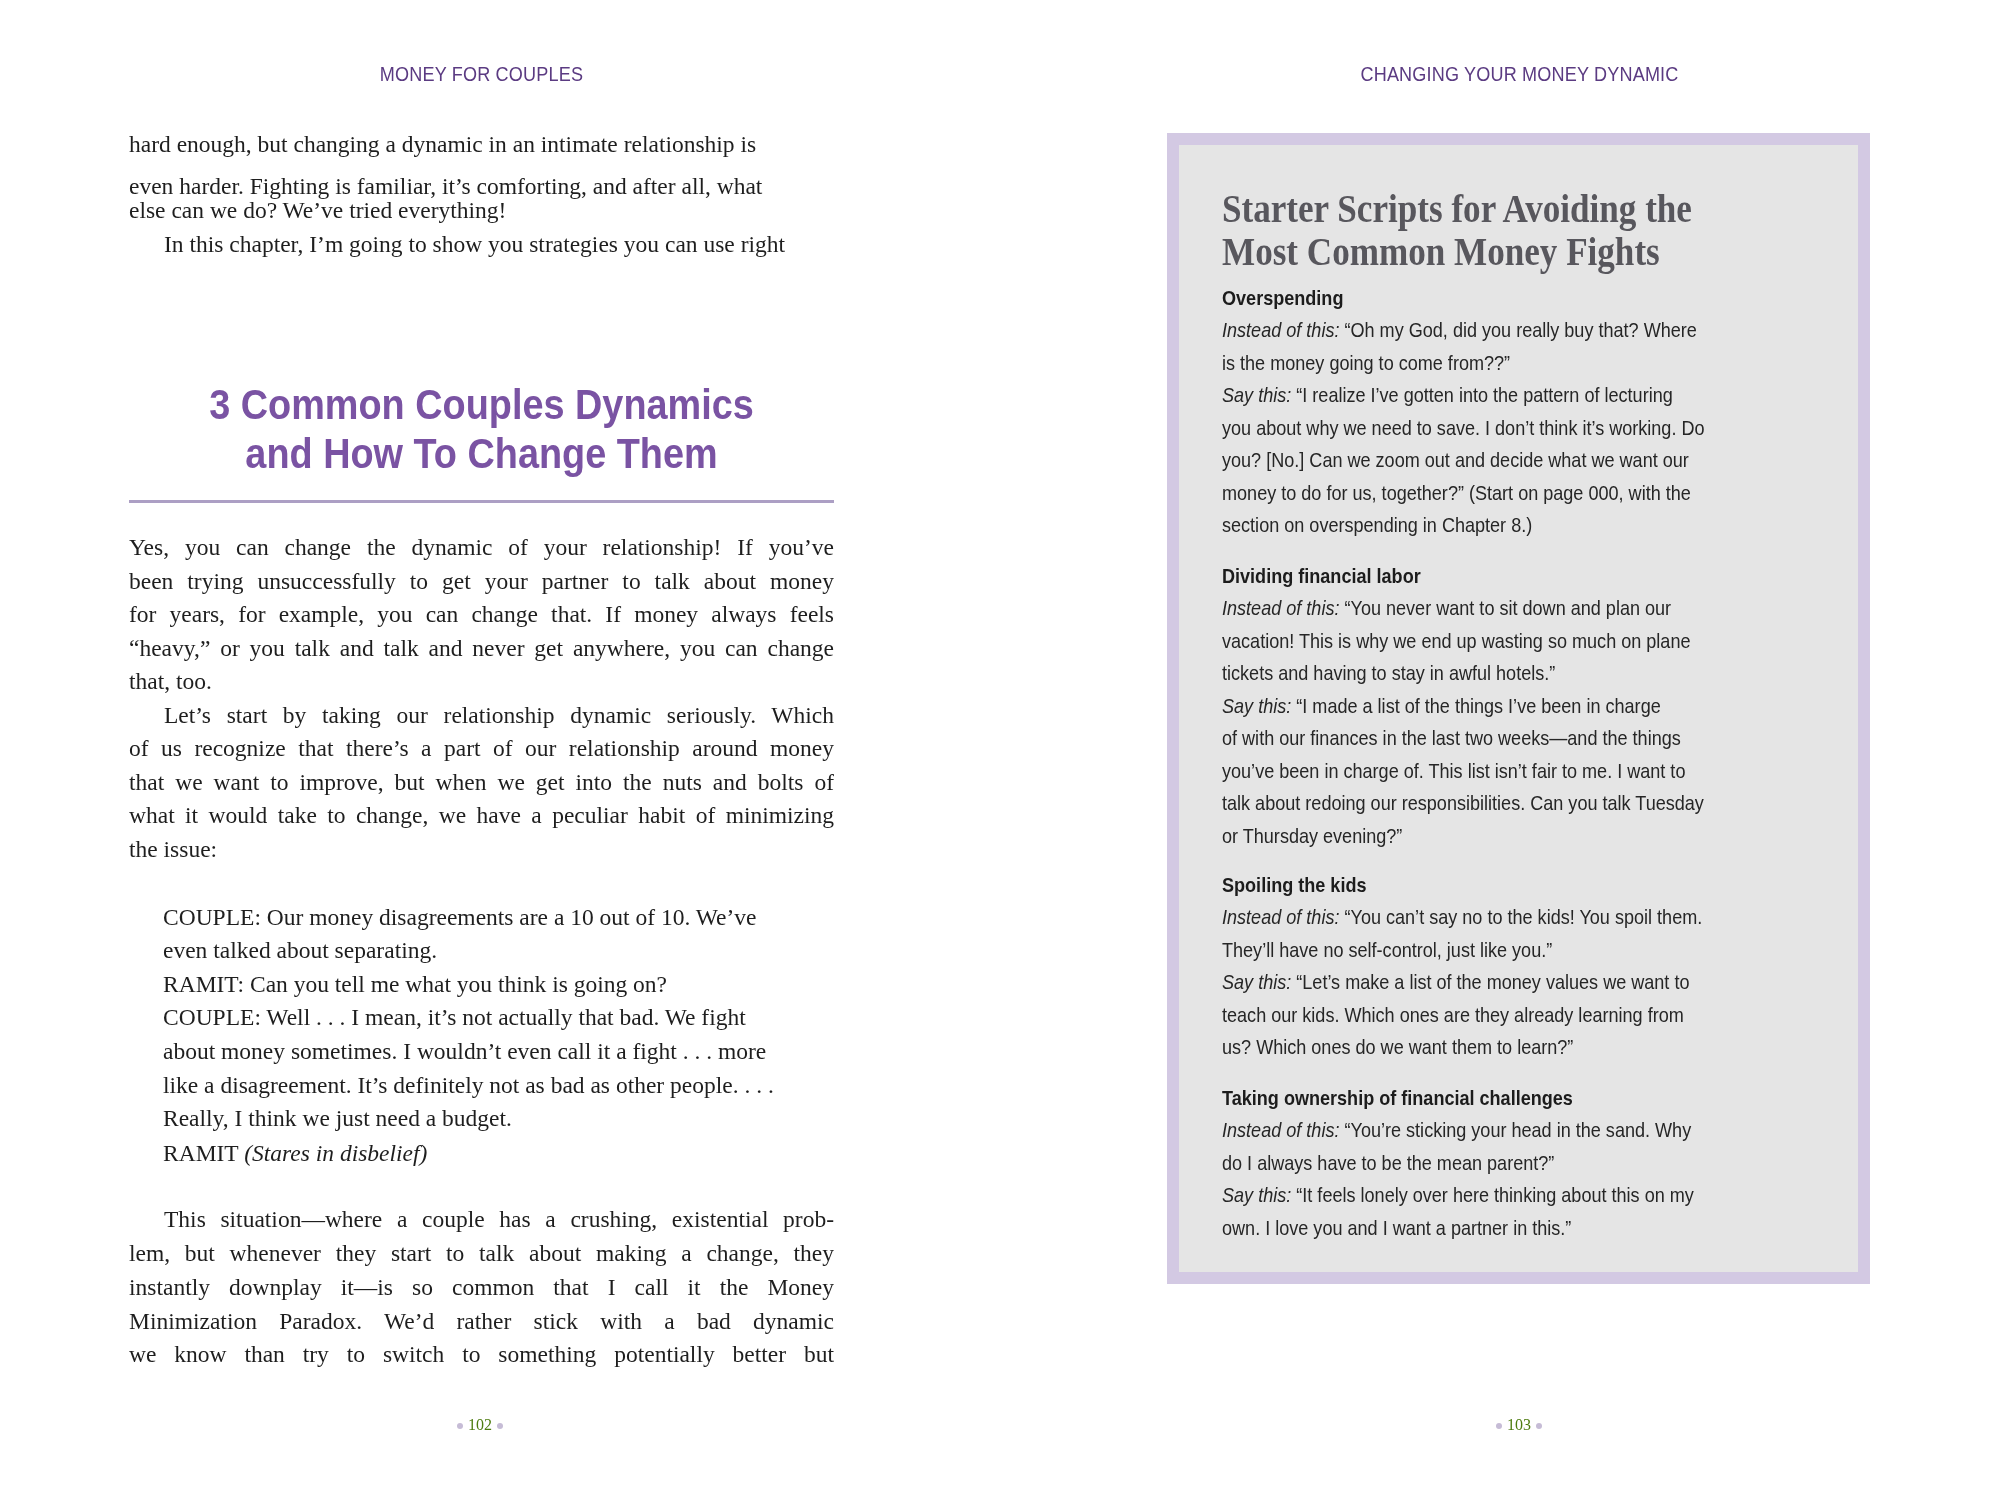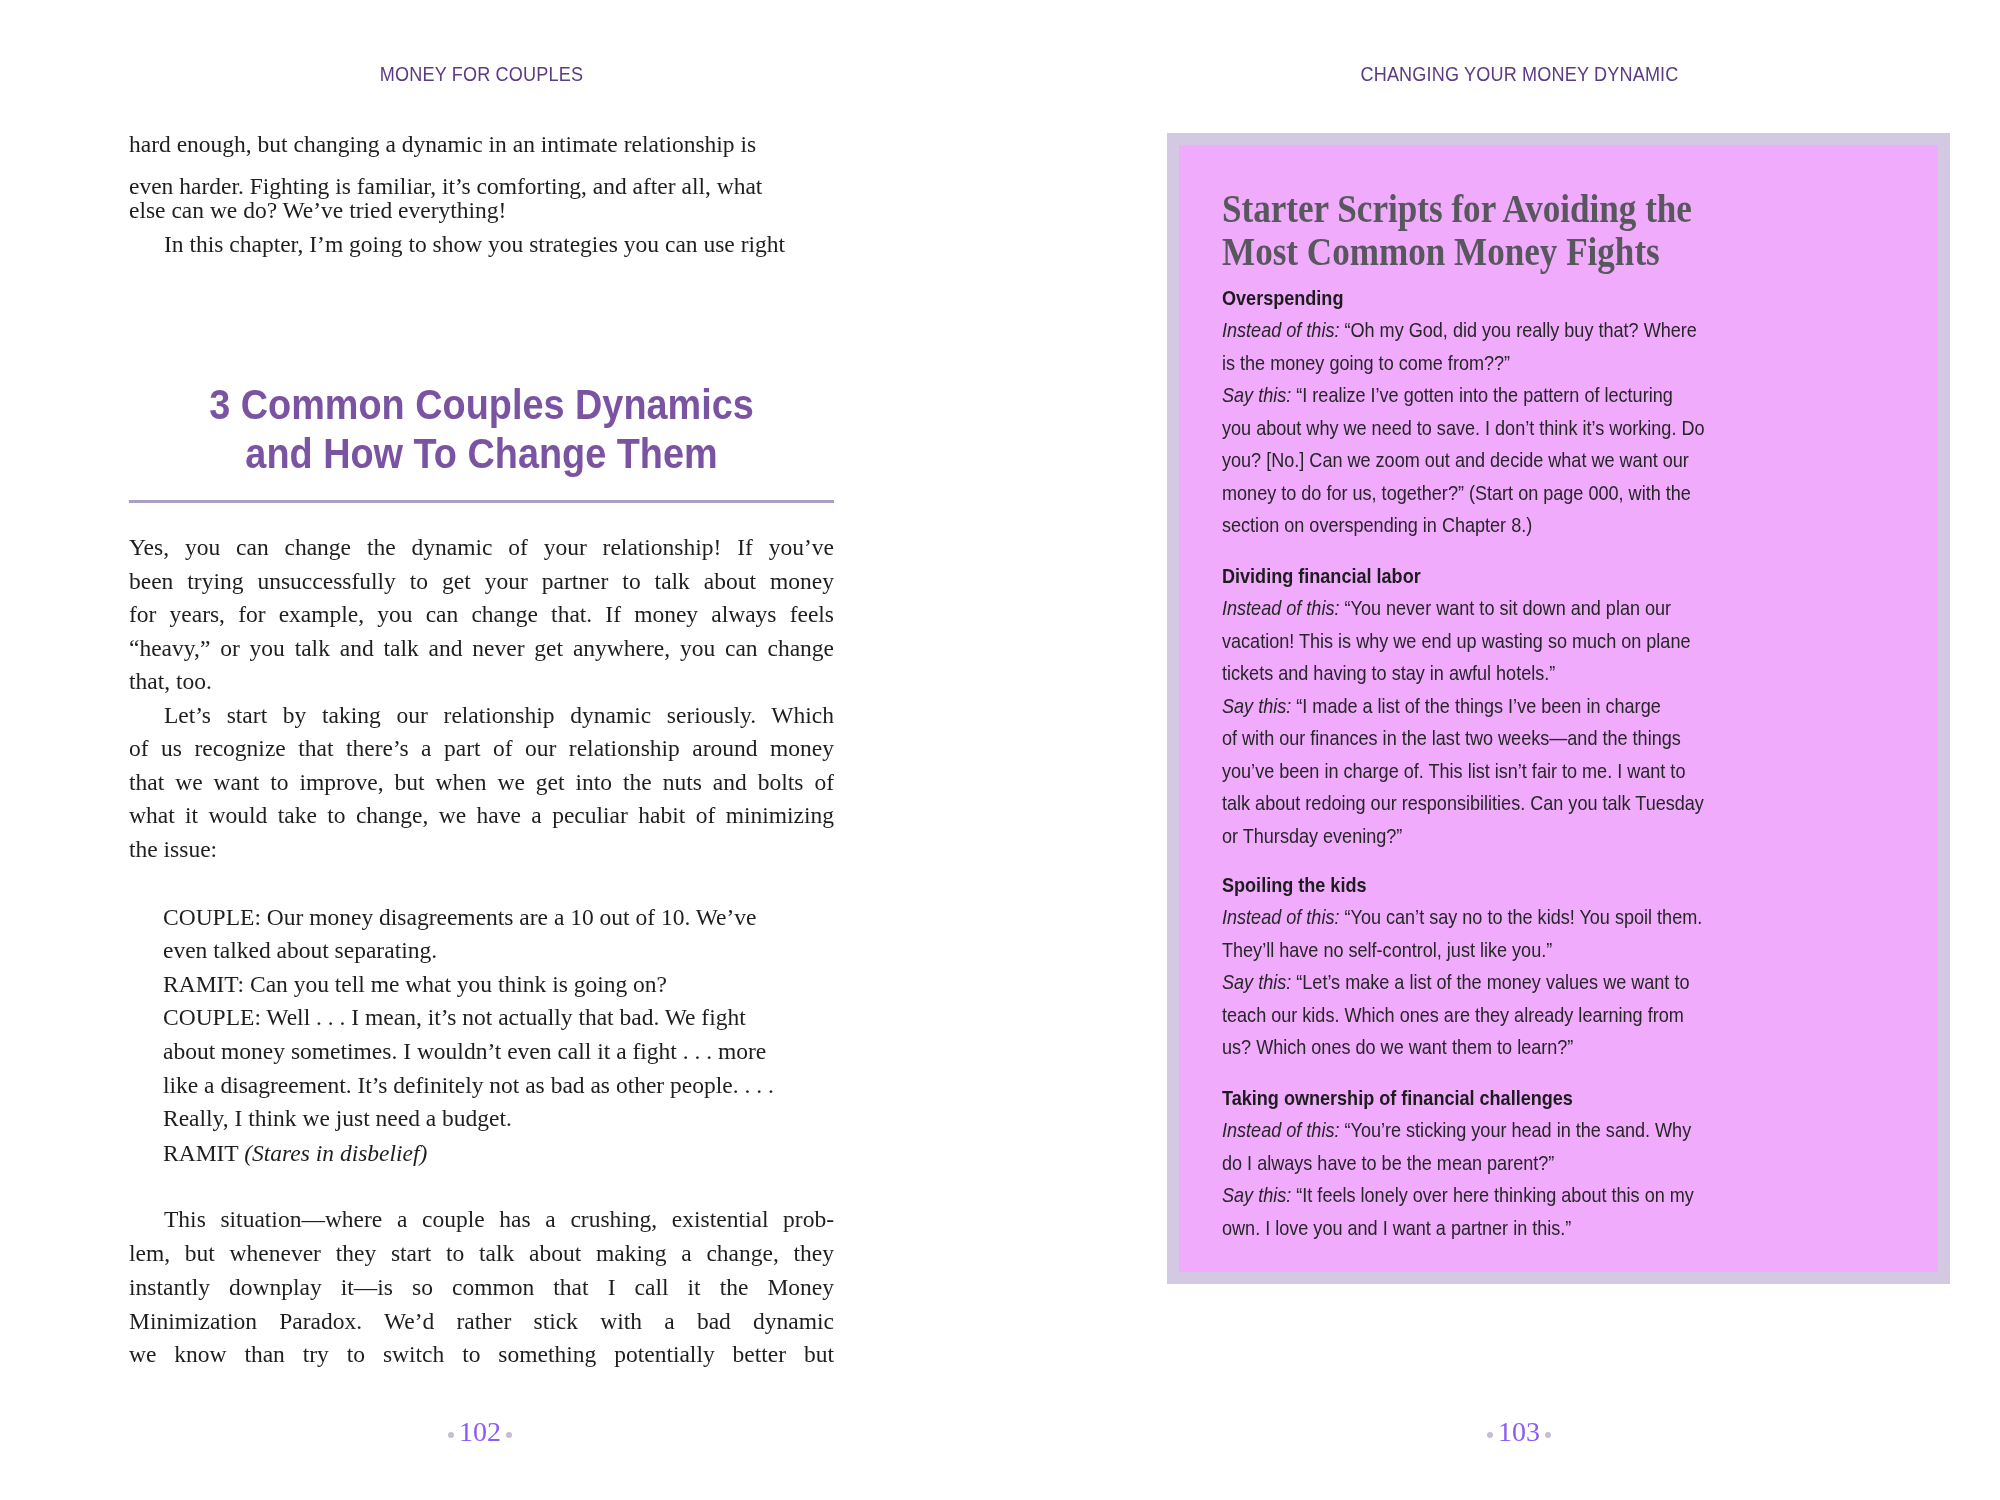--- a/index.html
+++ b/index.html
@@ -42,33 +42,33 @@
     font-size:43px; line-height:49px;
     transform:scaleX(0.88); transform-origin:center;
   }
   .section-rule {
     position:absolute; left:129px; width:705px; top:500px; height:3px;
     background:#ac9fc4;
   }
 
   .page-num {
     position:absolute; top:1416px;
-    font-size:28px; color:#8b5cf6; text-align:center; width:120px;
+    font-size:16px; color:#4d7c0f; text-align:center; width:120px;
   }
   .page-num .dot {
     display:inline-block; width:6px; height:6px; border-radius:50%;
     background:#c6bcd6; vertical-align:middle; margin:0 5px;
   }
   #num-left { left:420px; }
   #num-right { left:459px; }
 
   .sidebar-box {
-    position:absolute; left:167px; top:133px; width:783px; height:1151px;
+    position:absolute; left:167px; top:133px; width:703px; height:1151px;
     box-sizing:border-box; border:12px solid #d3c9e3;
-    background:#f0abfc;
+    background:#e5e5e5;
   }
   .box-title {
     position:absolute; left:43px; width:640px;
     font-family:"Liberation Serif", "DejaVu Serif", serif;
     font-weight:bold; color:#58575d;
     font-size:39px; line-height:43px; white-space:nowrap;
     transform:scaleX(0.9); transform-origin:left center;
   }
   .box-line {
     position:absolute; left:43px; width:640px;

